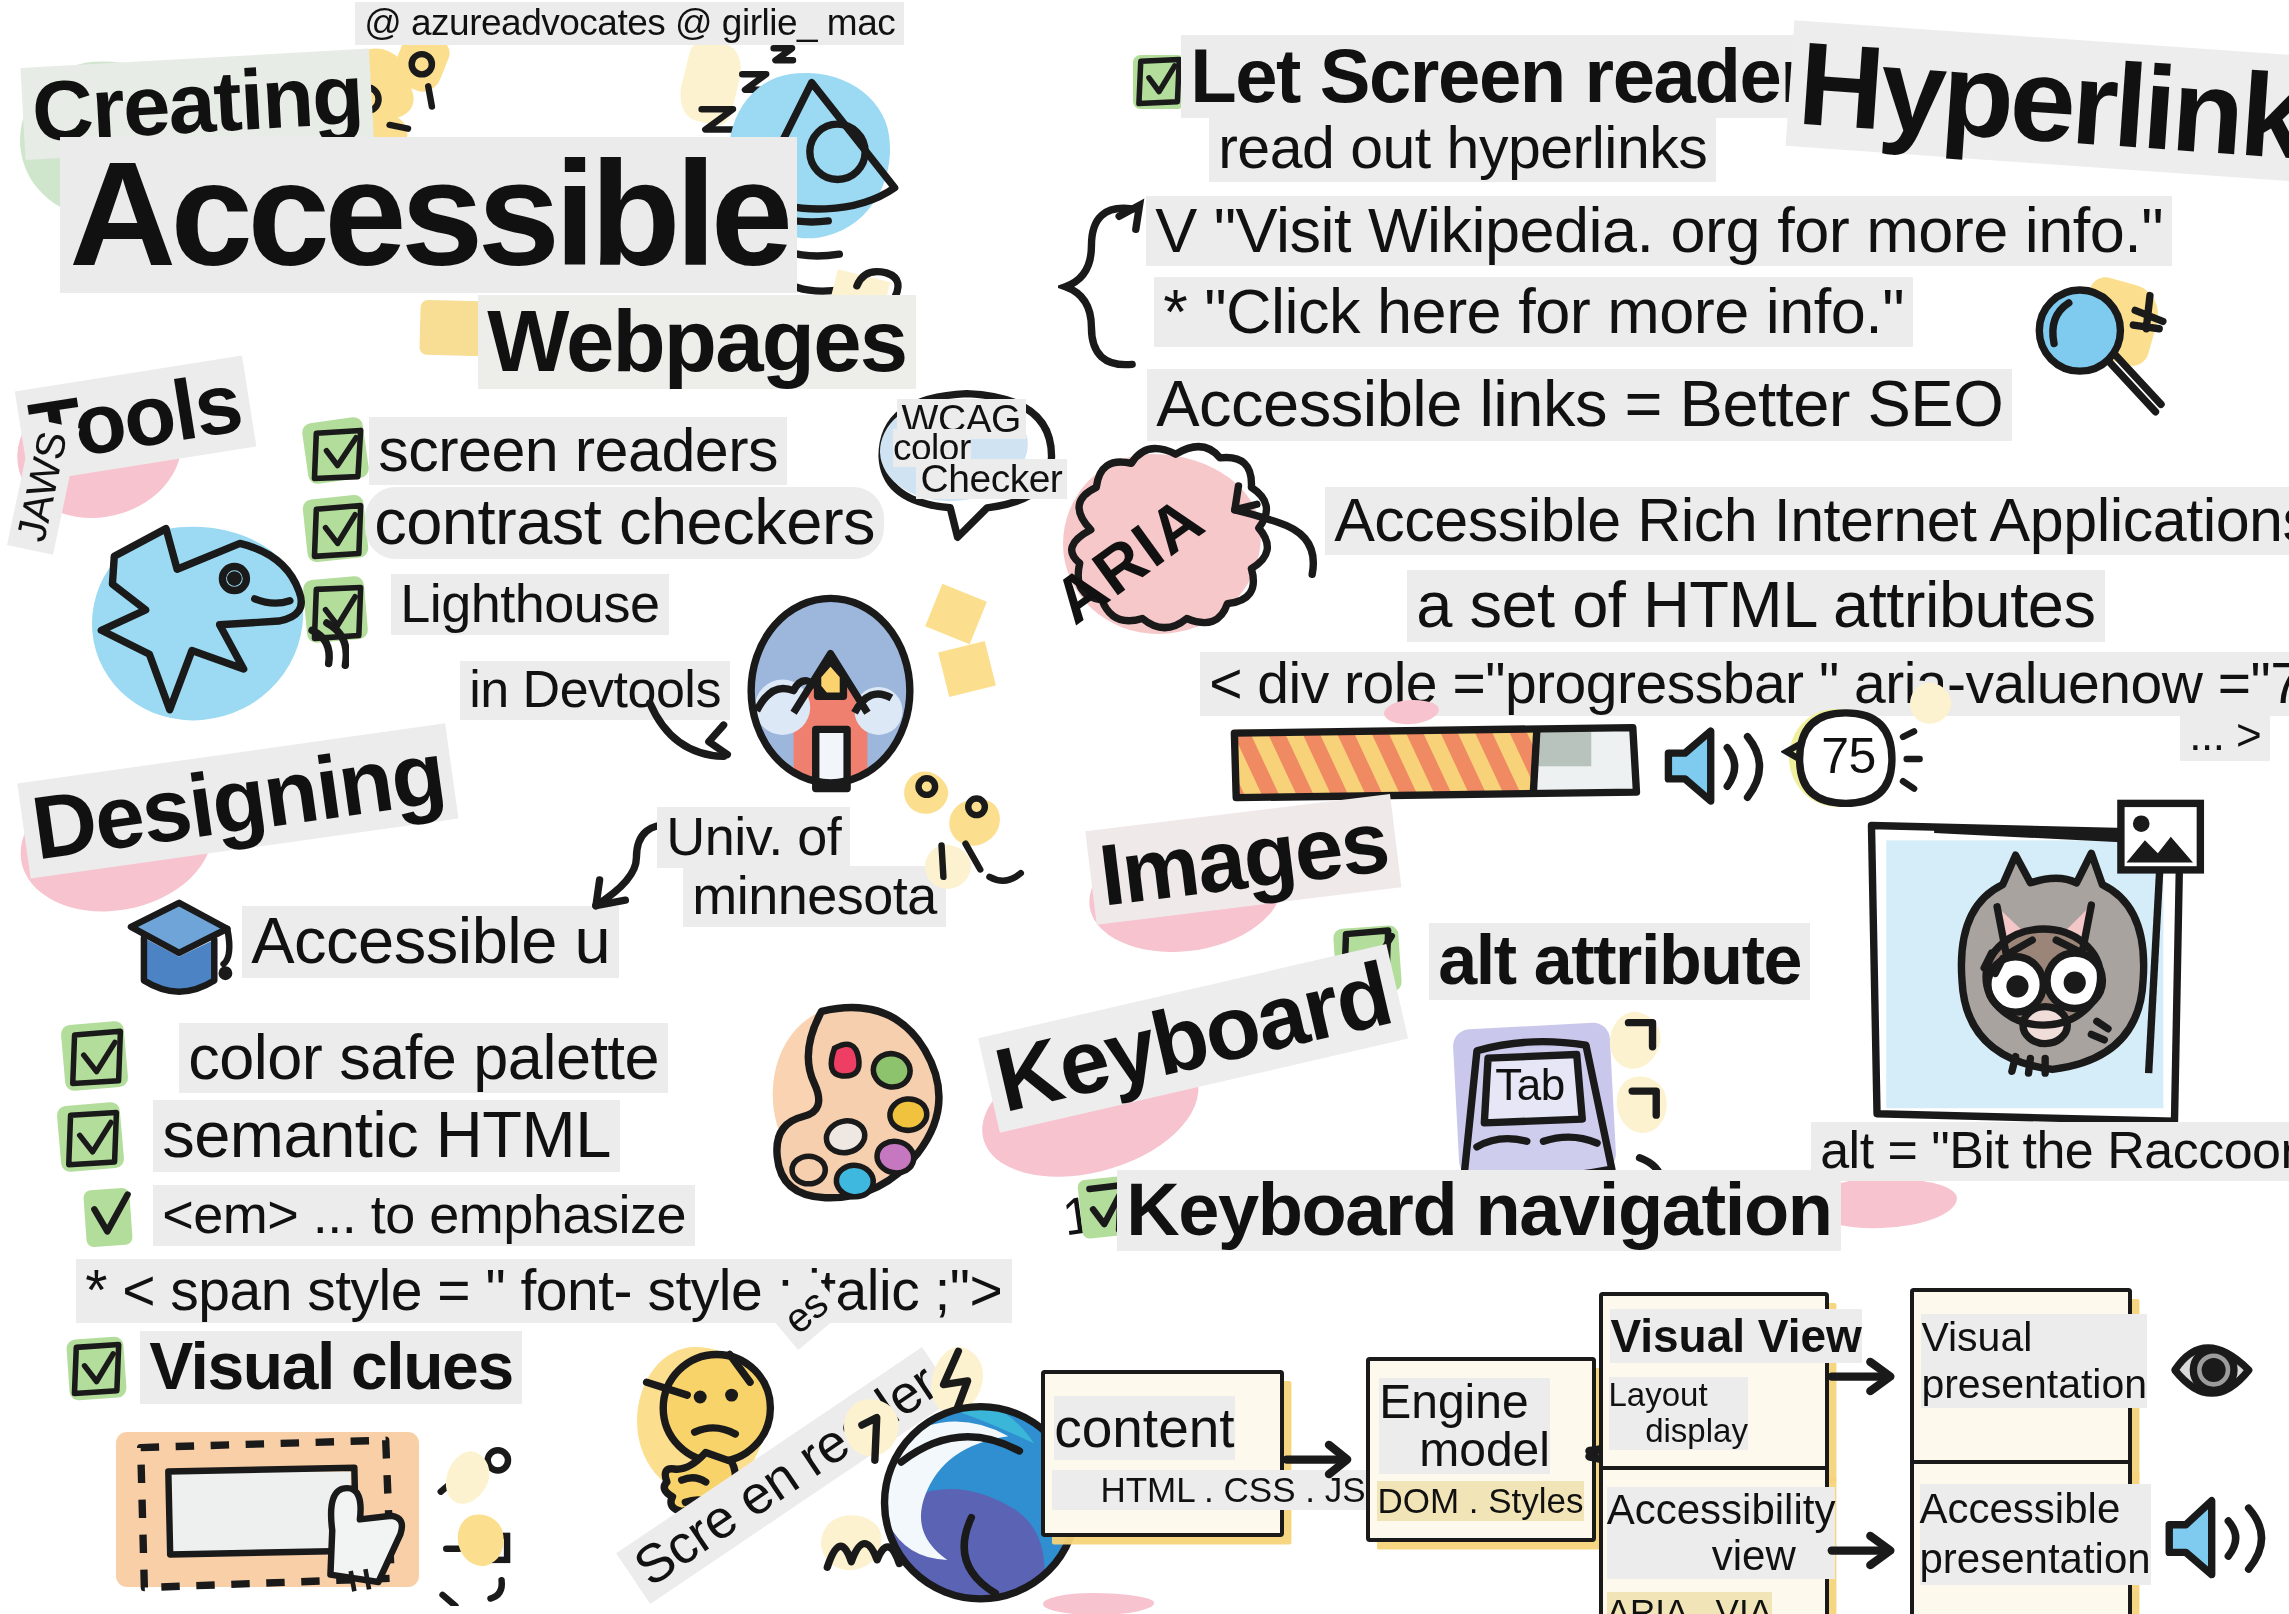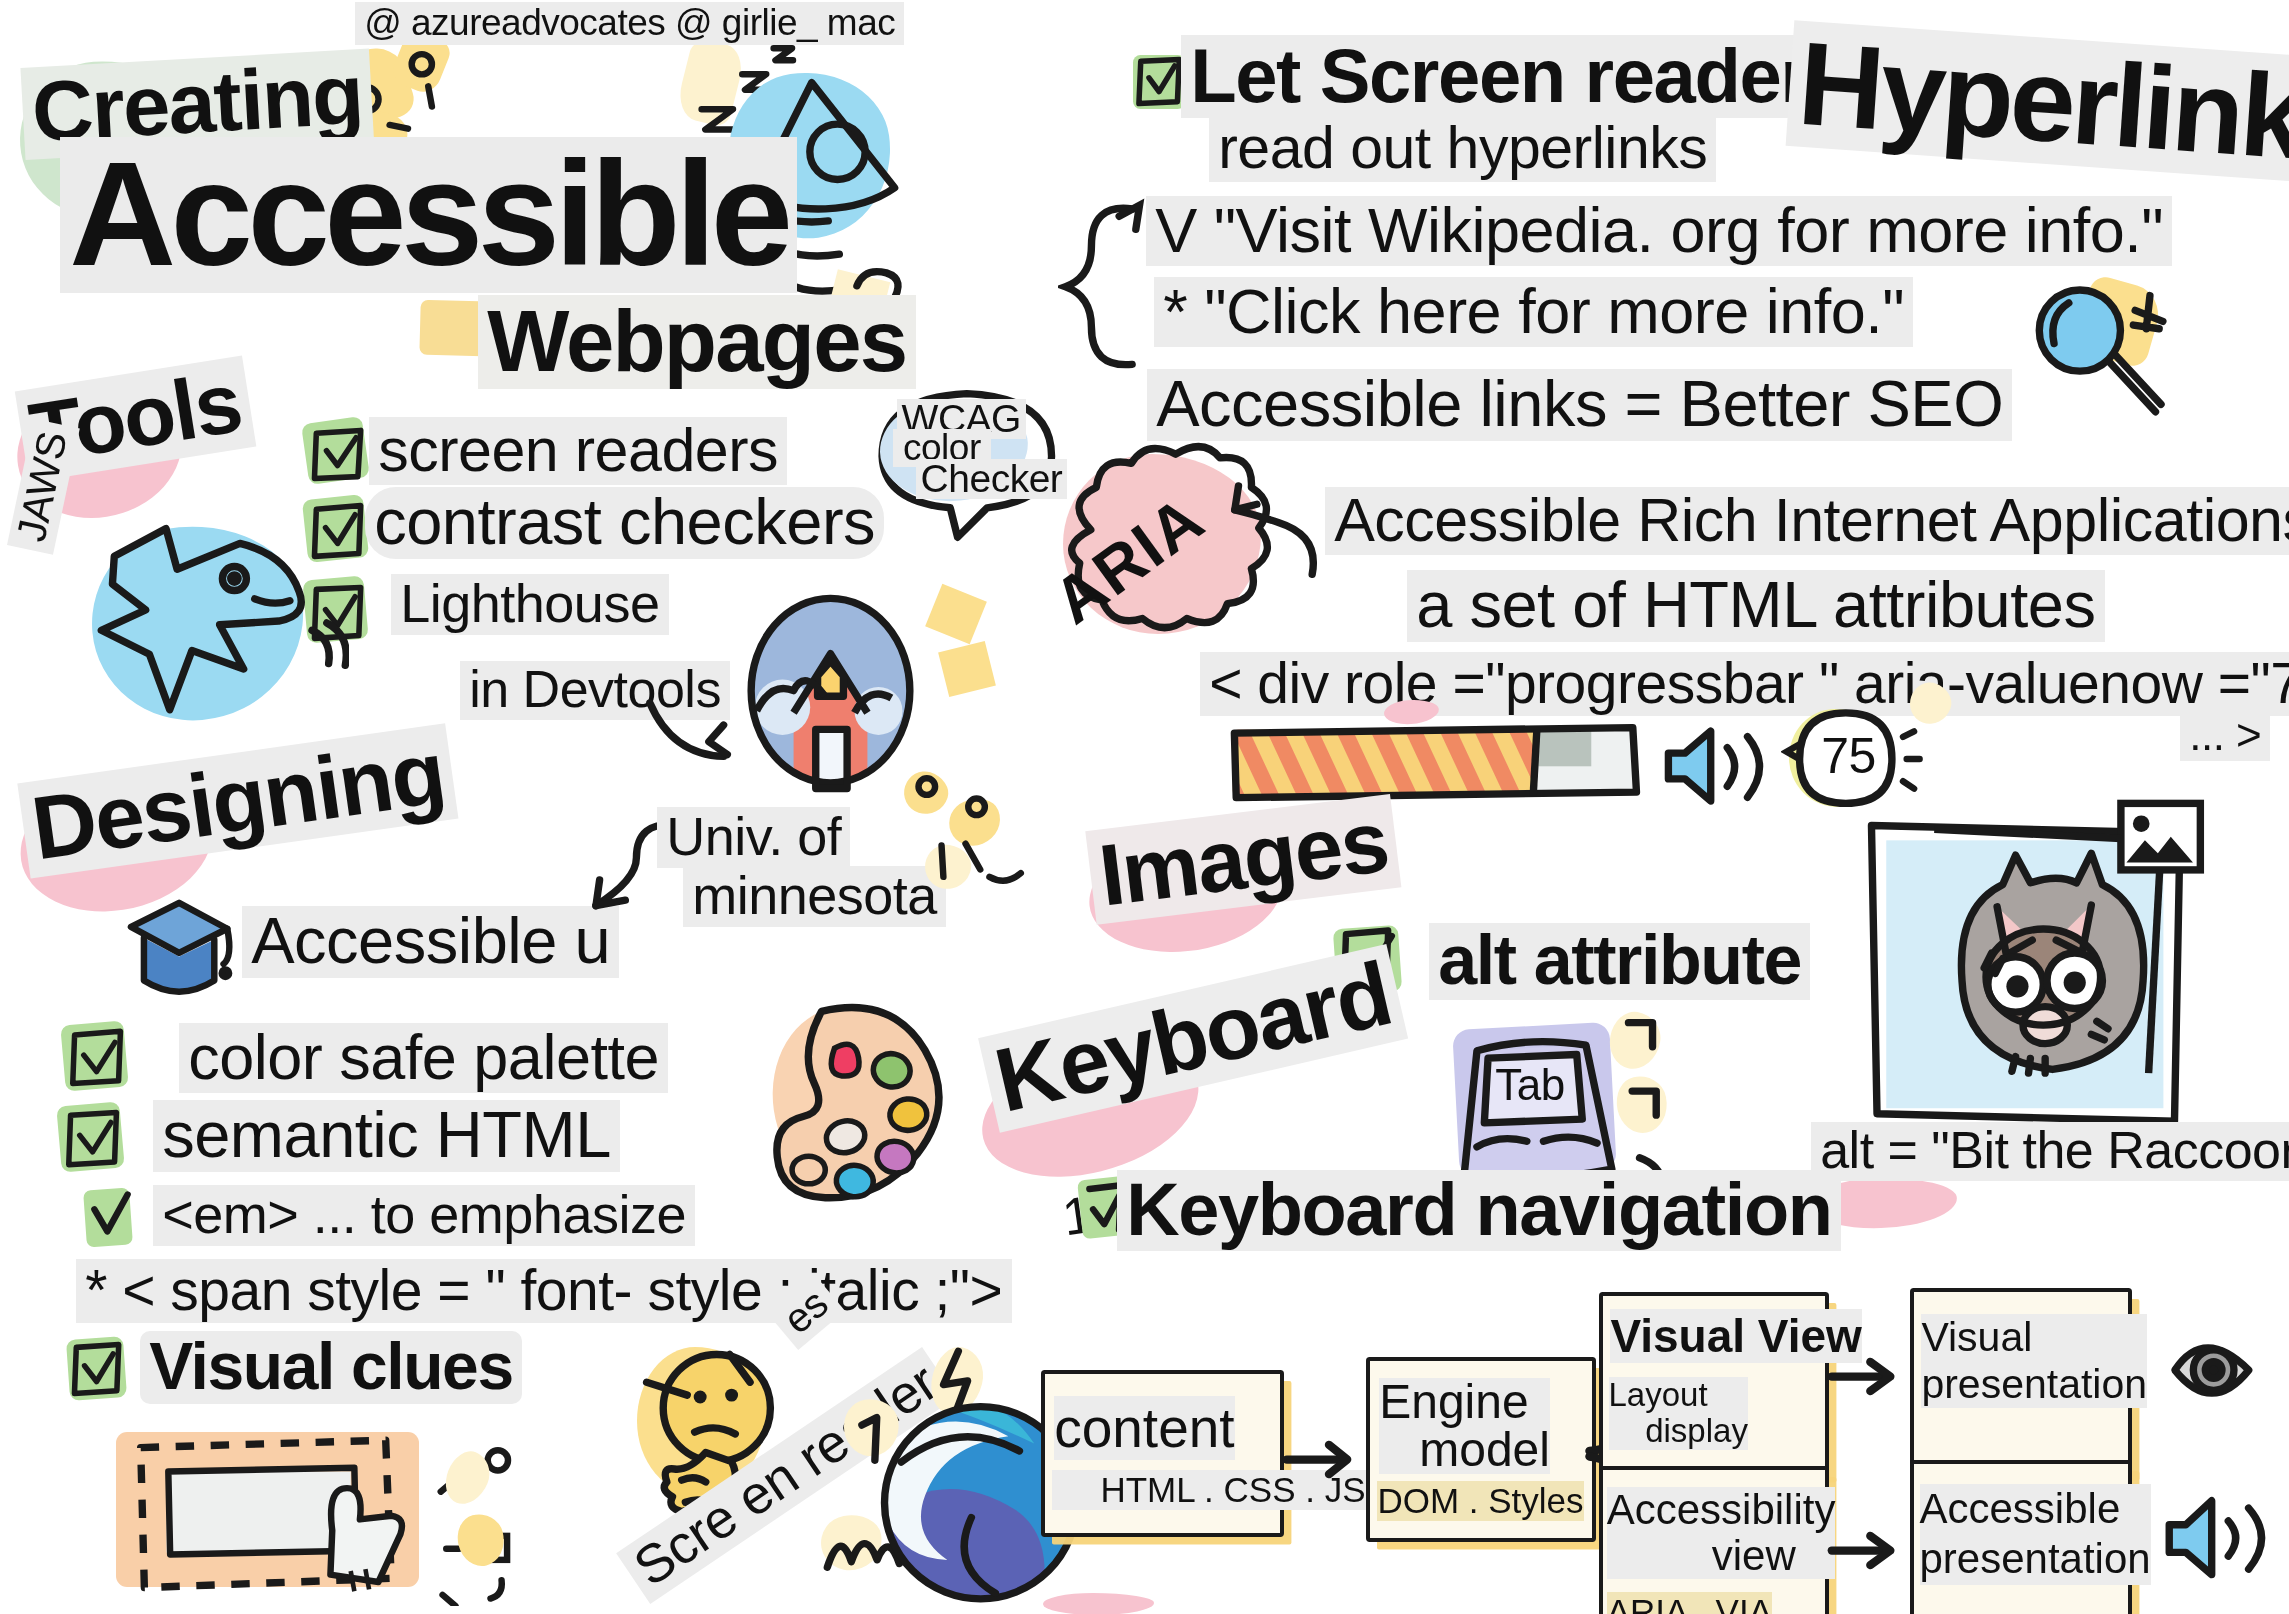--- a/index.html
+++ b/index.html
@@ -171,21 +171,21 @@
     </g>
   </svg>
 
   <svg class="doodle" style="left:869px;top:377px;" width="203" height="175" viewBox="0 0 220 190">
     <g fill="#ffffff" stroke="#1a1a1a" stroke-width="8" stroke-linejoin="round">
       <path d="M14 86 Q14 22 106 18 Q198 22 198 86 Q198 134 128 142 L96 174 L88 142 Q16 136 14 86 Z"></path>
     </g>
   </svg>
   <div class="blob" style="left:880px;top:399px;width:148px;height:102px;background:#cfe3f3;transform:rotate(-2deg);"></div>
   <div class="txt b5 cond" style="left:897px;top:399px;font-size:39px;padding:0 4.6px;">WCAG</div>
-  <div class="txt b5 cond" style="left:893px;top:429px;font-size:37px;padding:0 10px;">color</div>
+  <div class="txt b5 cond" style="left:893px;top:429px;font-size:37px;padding:0 0;">color</div>
   <div class="txt b5 cond" style="left:916px;top:459px;font-size:39px;padding:0 4.6px;">Checker</div>
 
   <svg class="doodle" style="left:738px;top:591px;" width="185" height="203" viewBox="0 0 200 220">
     <defs>
         <clipPath id="lhclip">
           <ellipse cx="100" cy="108" rx="86" ry="100"></ellipse>
         </clipPath>
       </defs>
     <g clip-path="url(#lhclip)">
       <rect x="0" y="0" width="200" height="220" fill="#9db7dc"></rect>
@@ -382,21 +382,21 @@
 
   <div class="blob" style="left:68px;top:1338px;width:57px;height:61px;background:#b3dd9b;border-radius:9.2px;transform:rotate(-4deg);"></div>
   <span class="chk" style="left:68px;top:1338px;">
     <svg width="59" height="63" viewBox="0 0 64 68">
         <g fill="none" stroke="#1a1a1a" stroke-width="6" stroke-linecap="round" stroke-linejoin="round">
       <path d="M9 10 l46 -3 -2 50 -46 3 z"></path>
           <path d="M18 30 l13 17 18 -30"></path>
         </g>
       </svg>
   </span>
-  <div class="txt h3 cond" style="left:140px;top:1331px;font-size:66px;border-radius:10px;">Visual clues</div>
+  <div class="txt h3 cond" style="left:140px;top:1331px;font-size:66px;">Visual clues</div>
 
   <div class="blob" style="left:116px;top:1432px;width:303px;height:155px;background:#f9cfa8;border-radius:11px;"></div>
   <svg class="doodle" style="left:120px;top:1431px;" width="314" height="175" viewBox="0 0 340 190">
     <rect x="50" y="44" width="200" height="88" fill="#eef0ef"></rect>
     <g fill="none" stroke="#1a1a1a" stroke-width="7" stroke-linejoin="round">
       <path d="M52 44 L254 40 L256 130 L54 134 Z"></path>
       <path d="M22 18 L288 10 L294 160 L26 170 Z" stroke-dasharray="20 18" stroke-width="8"></path>
     </g>
     <g>
       <path d="M230 108 q-6 -46 16 -46 q18 0 14 34 l34 -4 q16 2 10 20 l-24 52 -52 -8 z" fill="#f2f4f3" stroke="#1a1a1a" stroke-width="7" stroke-linejoin="round"></path>

